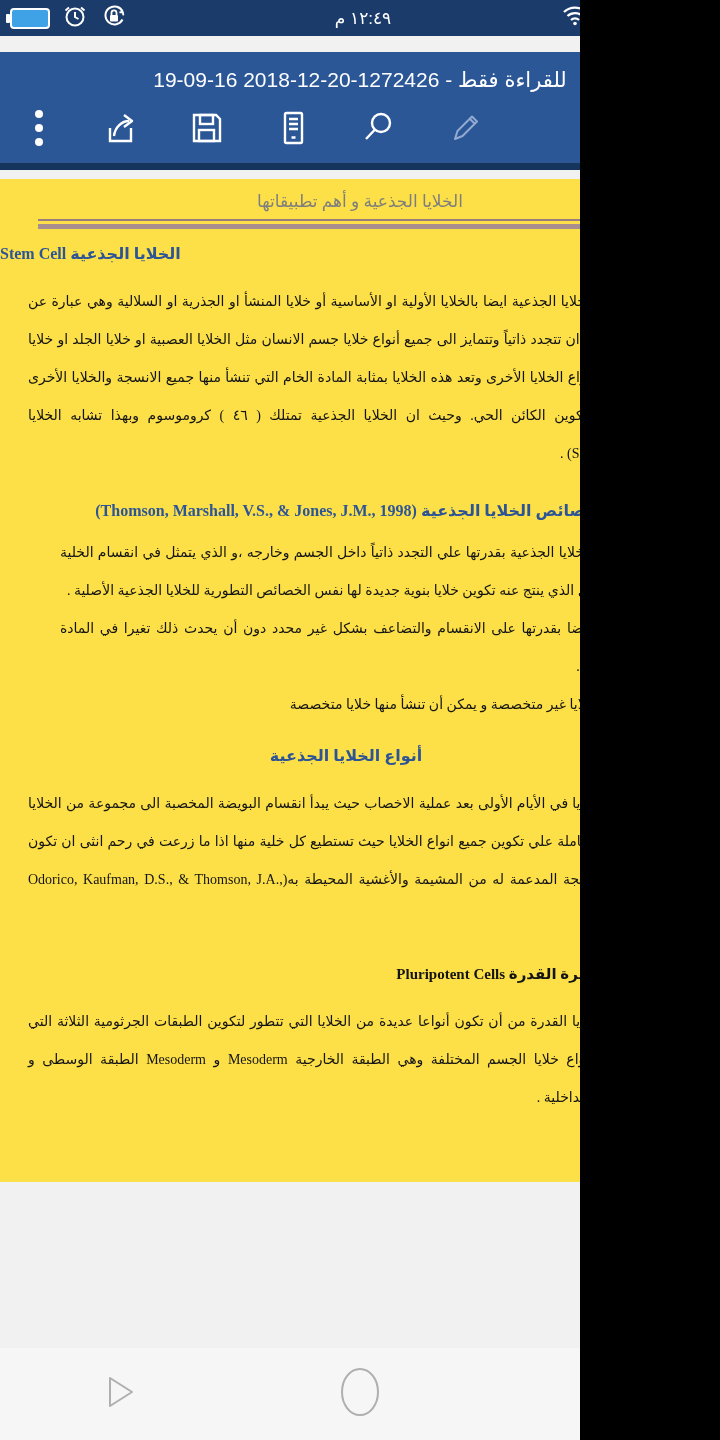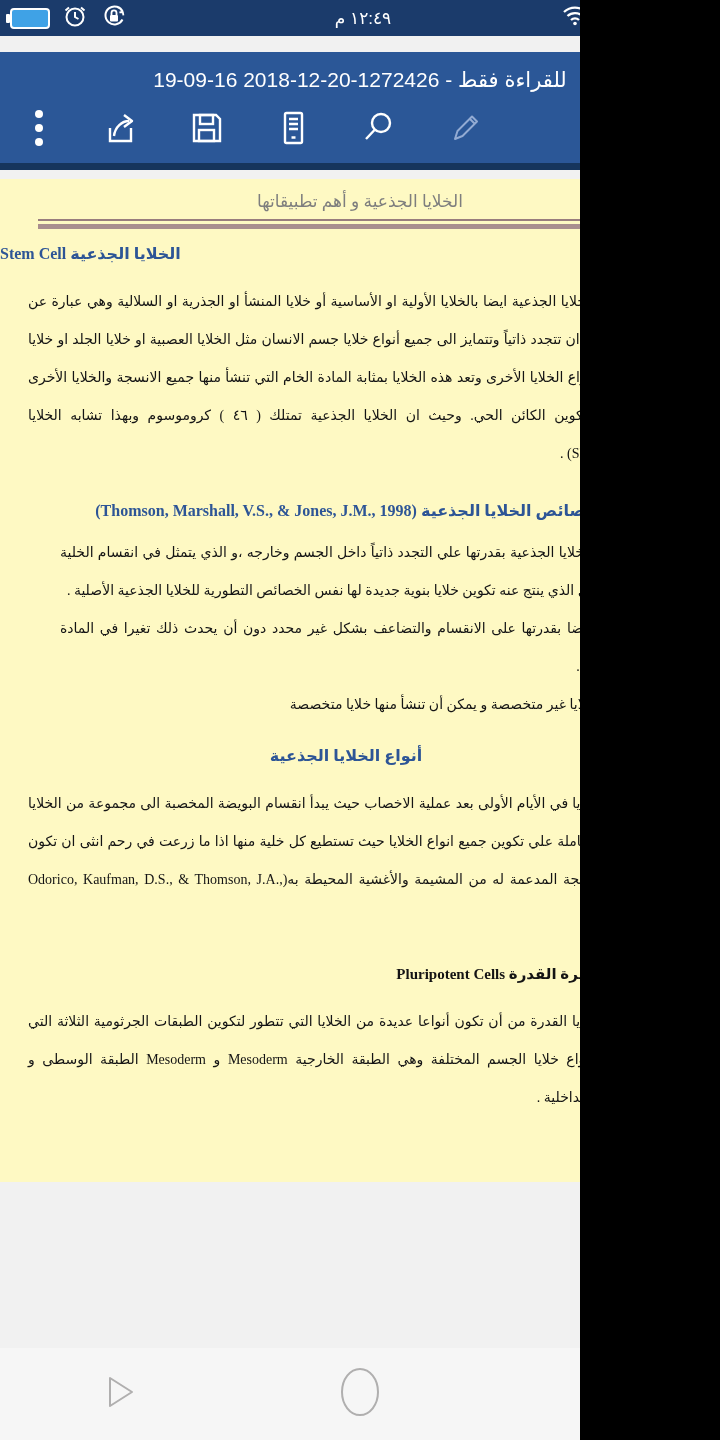--- a/index.html
+++ b/index.html
@@ -27,21 +27,21 @@
   .toolbar{position:absolute;top:92px;left:0;width:720px;height:71px;background:#2B5797;
            border-bottom:7px solid #16355C;box-sizing:content-box;
            display:flex;align-items:center;}
   .tbtn{width:86px;height:71px;display:flex;align-items:center;justify-content:center;}
   .tbtn.first{width:78px;}
   .tb-spacer{flex:1;}
   .tbtn svg{display:block;}
 
   
   .docarea{position:absolute;top:170px;left:0;width:720px;height:1178px;background:#F1F1F1;}
-  .page1{position:absolute;top:9px;left:0;width:720px;height:1003px;background:#fef9c3;overflow:hidden;
+  .page1{position:absolute;top:9px;left:0;width:720px;height:1003px;background:#fde047;overflow:hidden;
          direction:rtl;color:#141414;
          font-family:"Liberation Serif","DejaVu Sans","DejaVu Serif",serif;}
   .doc-title{margin-top:12px;text-align:center;color:#7E7E7E;font-size:17px;}
   .dline{margin:7px 38px 0 38px;border-top:2px solid #997E7E;}
   .dline i{display:block;margin-top:3px;height:5px;background:#A98E8E;}
   .h-stem{margin-top:15px;text-align:left;color:#2D5596;font-weight:bold;font-size:16px;}
   .para{margin:20px 28px 0 28px;font-size:14px;line-height:38px;text-align:justify;text-indent:22px;}
   .h-props{margin:28px 56px 0 28px;text-align:center;color:#2D5596;font-weight:bold;font-size:16px;}
   .h-props .cite{font-family:"Liberation Serif","DejaVu Serif",serif;}
   .numlist{margin-top:14px;}

